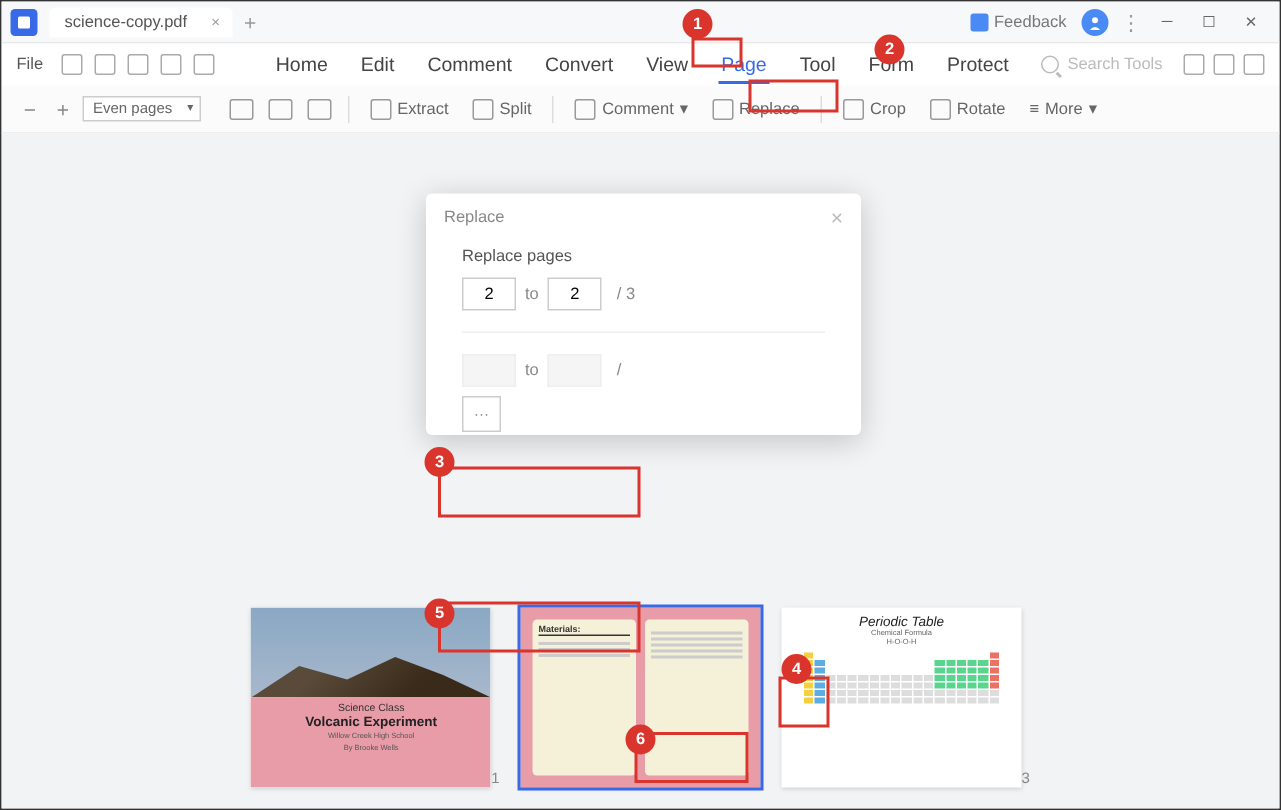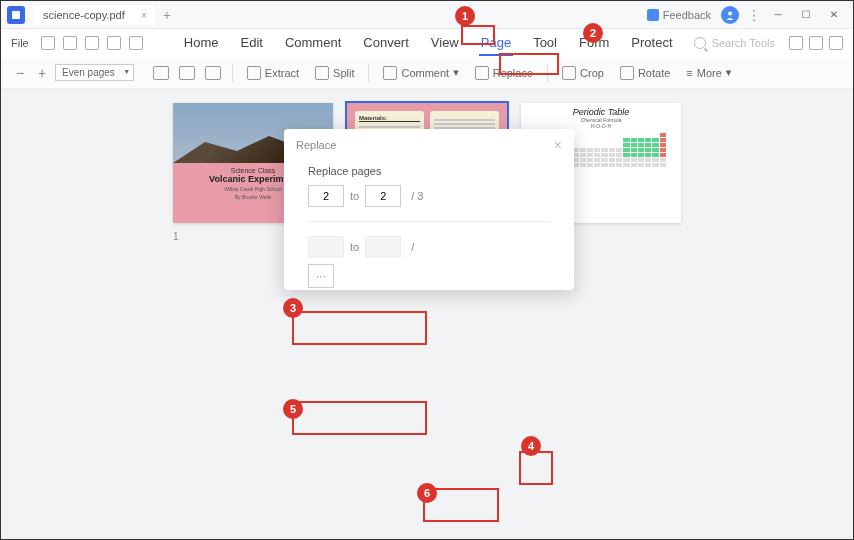--- a/index.html
+++ b/index.html
@@ -39,21 +39,21 @@
   .zoom-btn { width: 18px; font-size: 14px; color: #888; text-align: center; }
   .page-select { border: 1px solid #ccc; font-size: 10px; padding: 2px 18px 2px 6px; color: #666; background: #fff; position: relative; }
   .page-select::after { content: '▾'; position: absolute; right: 4px; font-size: 8px; }
   .tool-ico { width: 16px; height: 14px; border: 1px solid #999; border-radius: 2px; margin: 0 3px; }
   .divider { width: 1px; height: 18px; background: #ddd; margin: 0 4px; }
   .tool-btn { display: flex; align-items: center; font-size: 11px; color: #666; padding: 3px 6px; gap: 4px; }
   .tool-btn .ti { width: 14px; height: 14px; border: 1px solid #999; border-radius: 2px; }
   
   
   .workspace { position: absolute; top: 88px; left: 0; right: 0; bottom: 0; background: #f1f3f5; padding: 14px 0; display: flex; justify-content: center; gap: 14px; }
-  .thumb-wrap { display: flex; flex-direction: column; align-items: flex-start; }
+  .thumb-wrap { display: flex; flex-direction: row; align-items: flex-end; }
   .thumb { width: 160px; height: 120px; background: #fff; box-shadow: 0 1px 3px rgba(0,0,0,0.15); position: relative; overflow: hidden; }
   .thumb.selected { outline: 2px solid #3869e6; }
   .thumb-num { font-size: 10px; color: #888; margin-top: 8px; }
   
   
   .t1-top { height: 60px; background: linear-gradient(#8aa8c4, #a8b8cc); position: relative; }
   .t1-mountain { position: absolute; bottom: 0; left: 0; width: 100%; height: 30px; background: linear-gradient(135deg, #5a4a3a 30%, #3a2a1a 70%); clip-path: polygon(0 100%, 20% 30%, 40% 60%, 60% 10%, 80% 50%, 100% 100%); }
   .t1-bottom { height: 60px; background: #e89ca8; padding: 4px; text-align: center; }
   .t1-sci { font-size: 7px; color: #333; }
   .t1-title { font-size: 9px; font-weight: bold; color: #222; }

